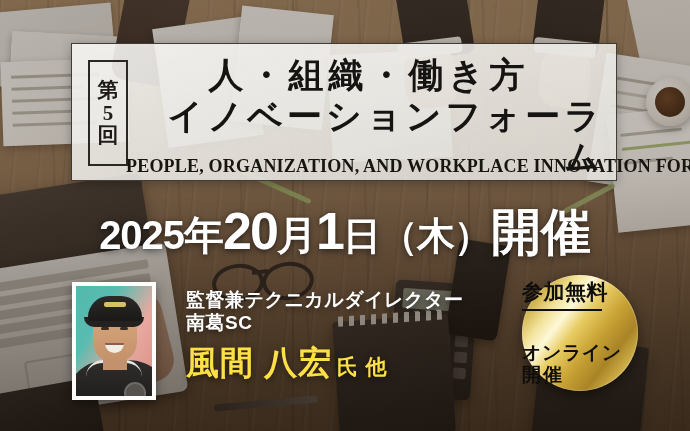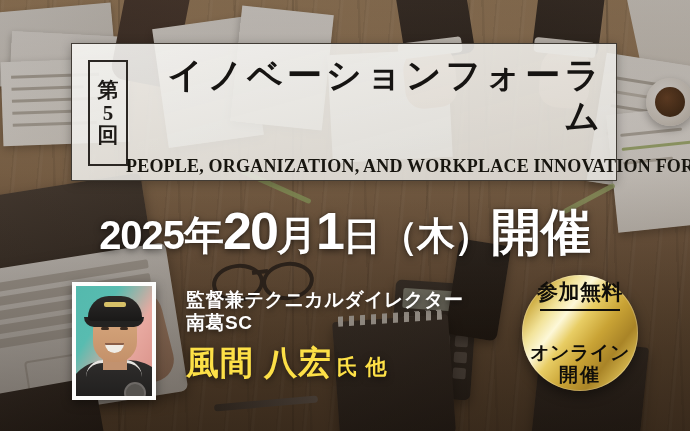--- a/index.html
+++ b/index.html
@@ -198,21 +198,21 @@
   .n-sm{font-size:21px;letter-spacing:1px;}
 
   
   .badge{
     position:absolute;left:522px;top:275px;width:116px;height:116px;border-radius:50%;
     background:
       linear-gradient(128deg,
         #8f6f1d 0%, #c9a535 13%, #f2e39a 27%, #fdf8d8 36%,
         #e8cd64 46%, #c9a335 60%, #a98427 74%, #d9bb52 88%, #8a6a1b 100%);
     box-shadow:0 4px 13px rgba(0,0,0,.45), inset 0 0 0 1px rgba(255,255,255,.22);
-    display:flex;flex-direction:column;align-items:center;justify-content:center;
+    display:flex;flex-direction:column;align-items:flex-start;justify-content:center;
     box-sizing:border-box;
   }
   .badge-free{font-size:21px;font-weight:700;color:#100e0a;letter-spacing:.5px;line-height:1;}
   .badge-rule{width:80px;height:2px;background:#100e0a;margin:7px 0 6px;}
   .badge-online{font-size:19px;font-weight:700;color:#100e0a;letter-spacing:.5px;line-height:1.15;text-align:center;margin-top:25px;}
   .badge-kaisai{font-size:19px;font-weight:700;color:#100e0a;letter-spacing:2px;line-height:1.15;}
 </style>
 </head>
 <body>
 
@@ -302,20 +302,21 @@
 
   <div class="veil"></div>
 
   <div class="title-frame">
     <div class="kai-box">
       <span class="k">第</span>
       <span class="k">5</span>
       <span class="k">回</span>
     </div>
     <div class="jp-title">
+      <div class="jp-line1">人・組織・働き方</div>
       <div class="jp-line2">イノベーションフォーラム</div>
     </div>
     <div class="en-title">PEOPLE, ORGANIZATION, AND WORKPLACE INNOVATION FORUM</div>
   </div>
 
   <div class="date-row">
     <span class="d-md">2025年</span><span class="d-lg">20</span><span class="d-md">月</span><span class="d-lg">1</span><span class="d-sm">日</span><span class="d-sm">（木）</span><span class="d-xl">開催</span>
   </div>
 
   <div class="photo">

